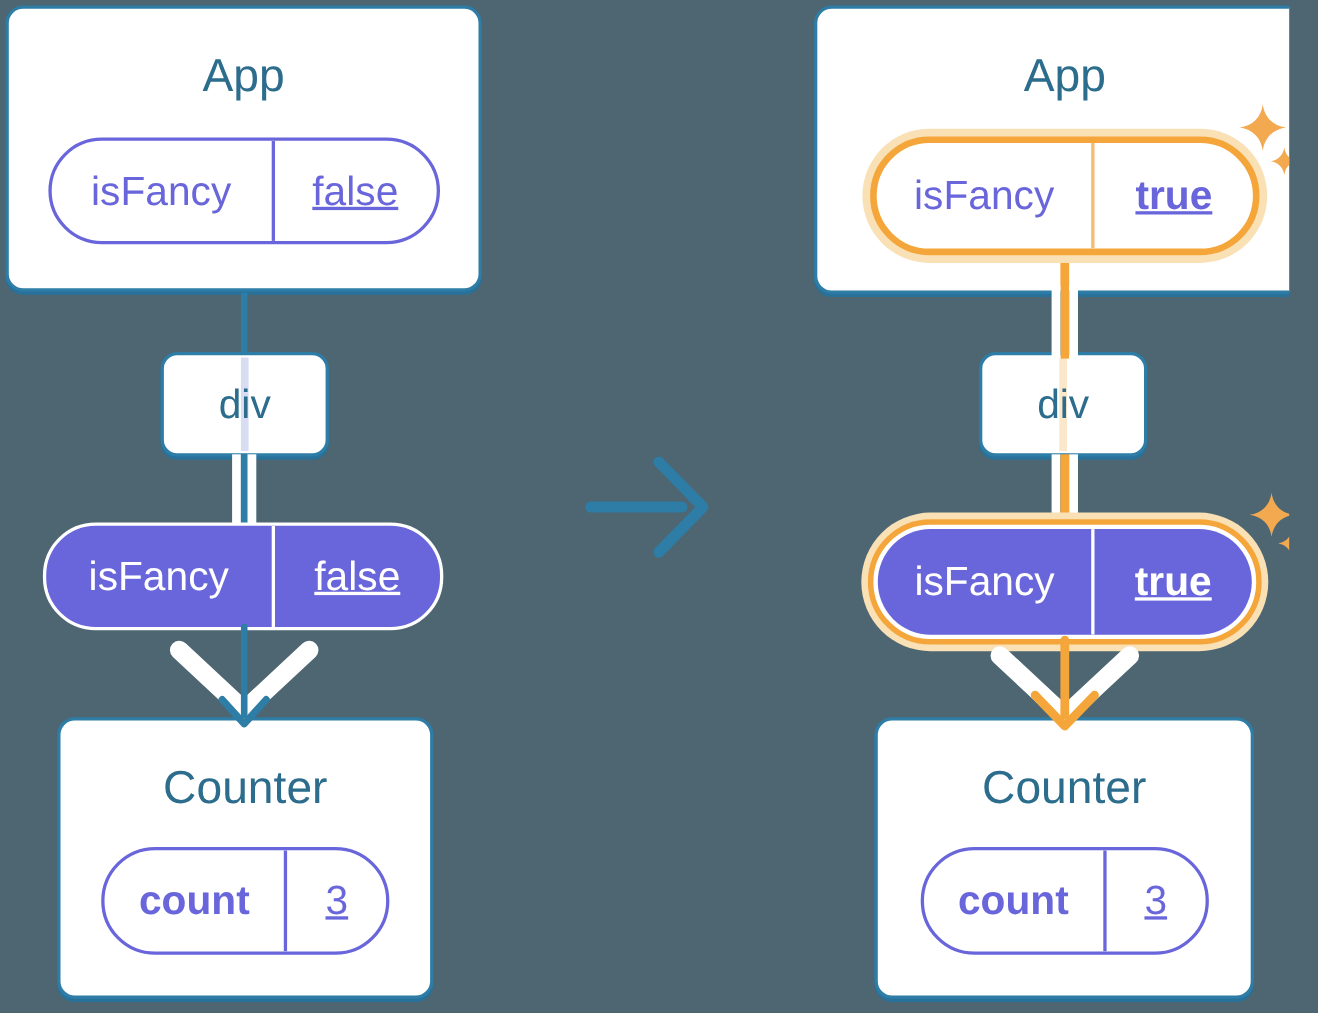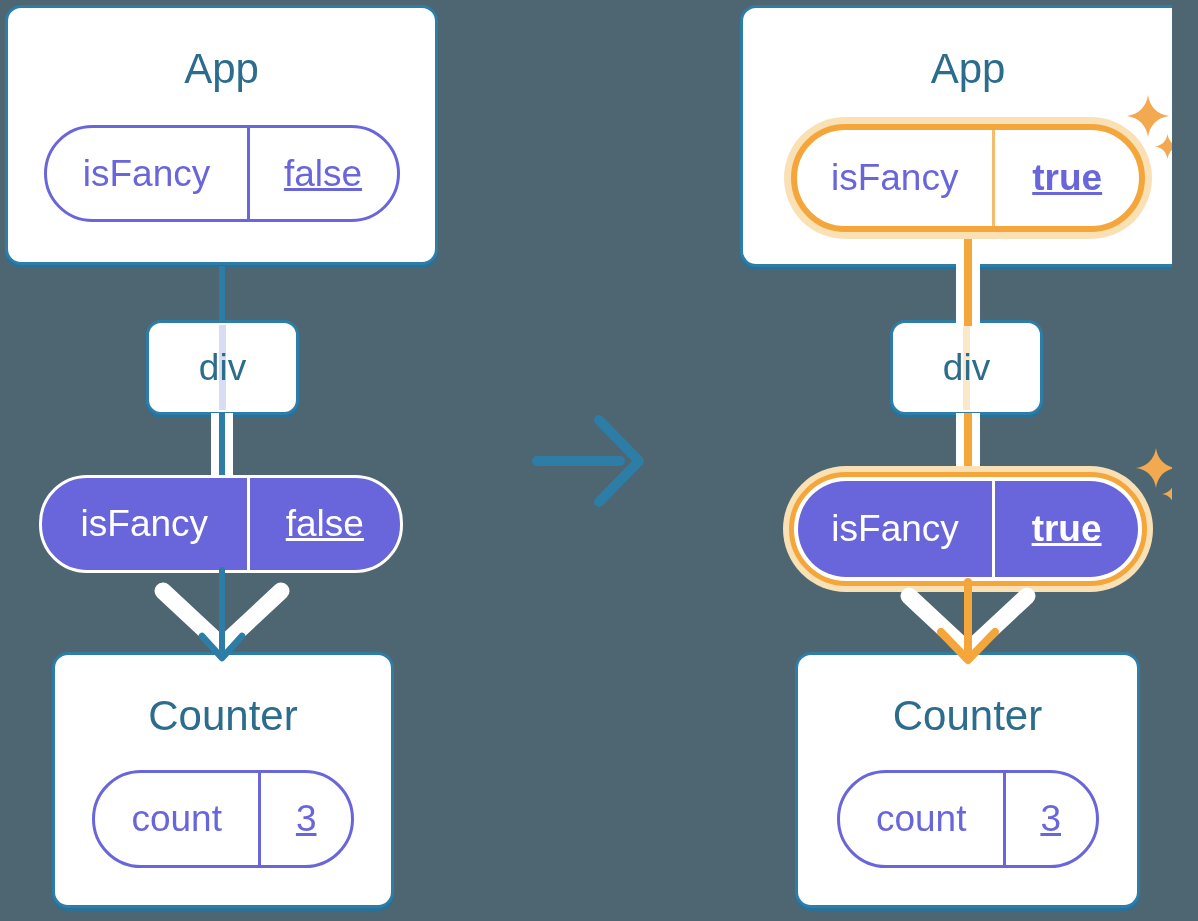--- a/index.html
+++ b/index.html
@@ -20,21 +20,21 @@
   .app-card .card-title,.counter-card .card-title{padding-top:38px;}
 
   
   .pill{display:flex;align-items:stretch;overflow:hidden;}
   .cell{display:flex;align-items:center;justify-content:center;font-size:37px;}
   .cell.name{width:58%;border-right:3px solid currentColor;}
   .cell.val{flex:1;text-decoration:underline;}
   .cell.bold{font-weight:700;}
   .pill.outline{border:3px solid var(--purple);color:var(--purple);border-radius:49px;background:var(--card-bg);}
   .pill.solid{background:var(--purple);color:var(--white);border-radius:48px;}
-  .counter-pill .cell.name{width:65%;}
+  .counter-pill .cell.name{width:65%;font-weight:bold;}
 
   .app-pill{width:356px;height:97px;margin:33px auto 0;}
   .counter-pill{width:262px;height:98px;margin:31px auto 0;}
 
   
   .halo{position:relative;z-index:2;background:var(--orange-light);border-radius:61px;padding:7px;
         width:368px;height:122px;margin:25px auto 0;}
   .halo .ring{width:100%;height:100%;border:6px solid var(--orange);border-radius:54px;
         background:var(--card-bg);display:flex;color:var(--purple);overflow:hidden;}
   .halo .ring .cell.name{border-right:3px solid var(--orange-divider);}

